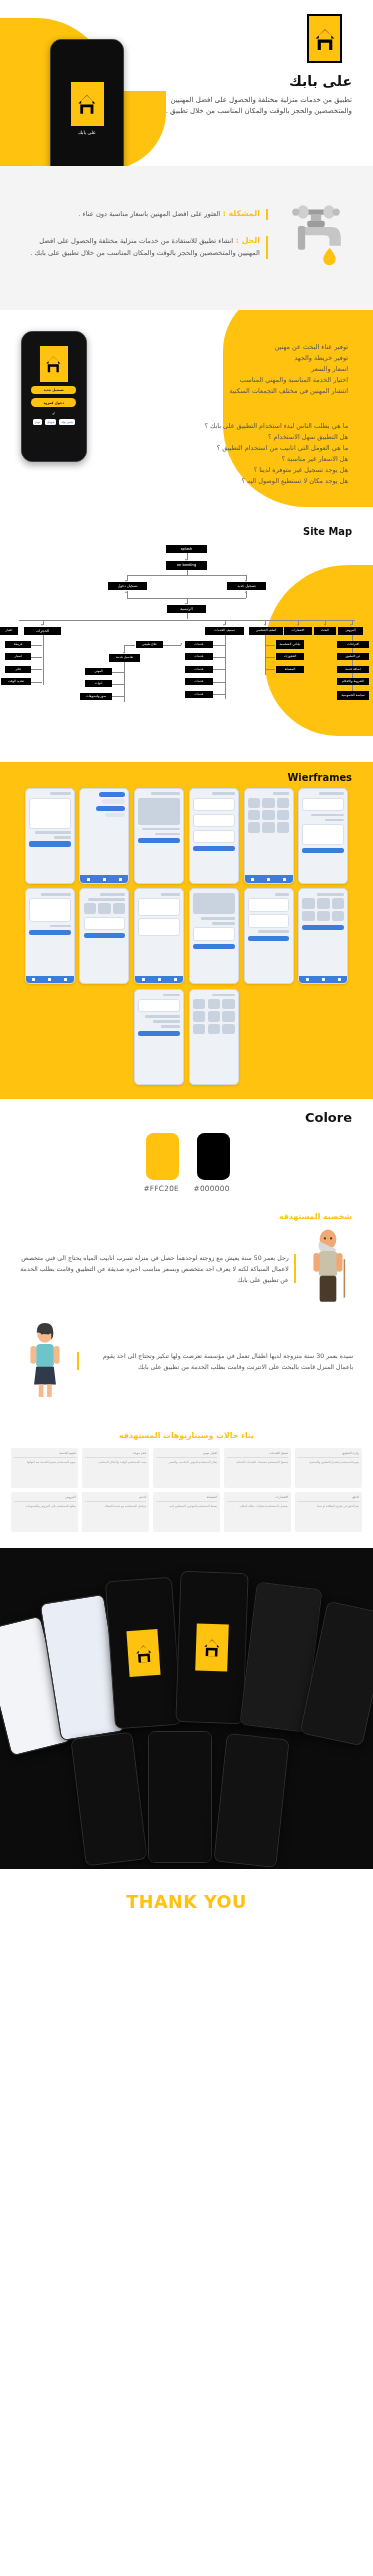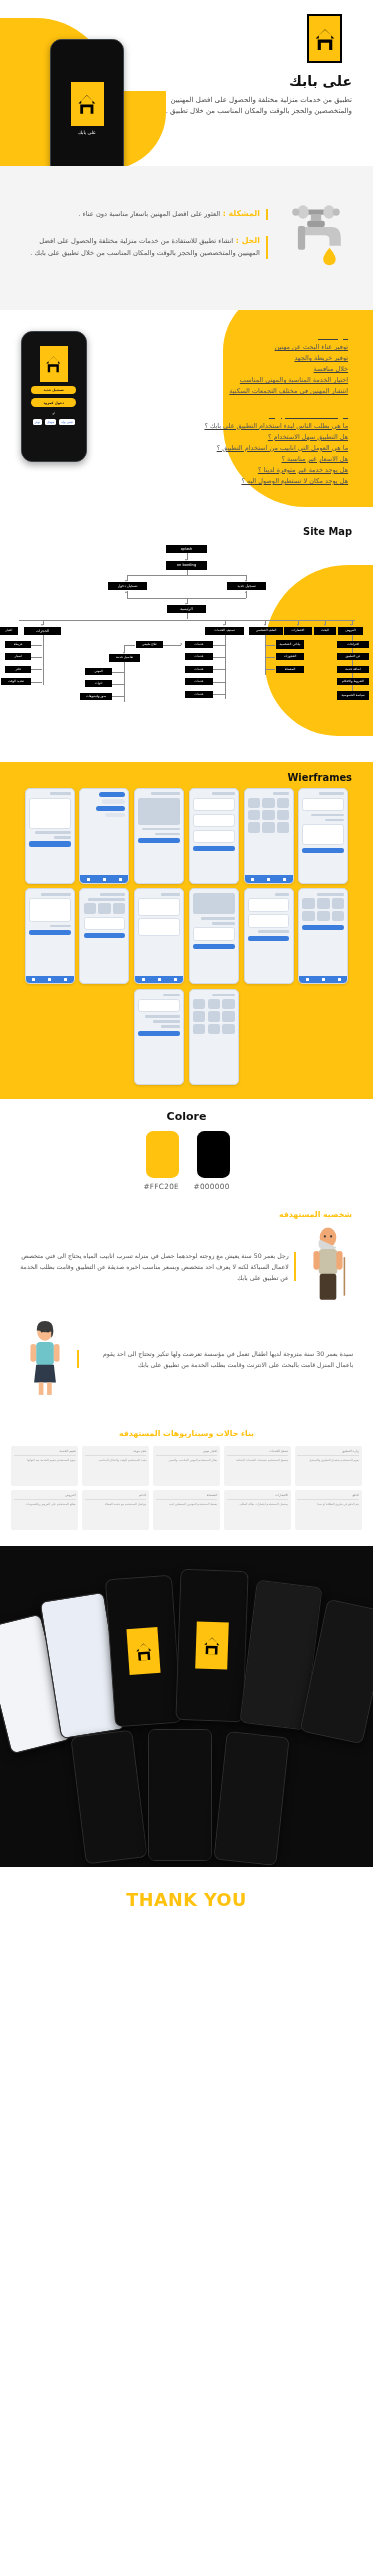--- a/index.html
+++ b/index.html
@@ -65,21 +65,21 @@
   .prob { position: relative; width: 373px; background: #f4f4f4; padding: 30px 0 24px; overflow: hidden; }
   .prob-inner { display: flex; align-items: center; justify-content: flex-start; gap: 9.3px; padding: 0 17.6px; }
   .tap-art { width: 78px; flex: 0 0 78px; }
   .pblocks { flex: 1; }
   .pblock { position: relative; padding-right: 8.3px; margin-bottom: 13.5px; text-align: right; }
   .pblock::after { content:""; position: absolute; right: 0; top: 1px; bottom: 1px; width: 2.6px; background: #FFC20E; }
   .pblock .lead { color: #FFC20E; font-weight: bold; font-size: 7.8px; }
   .pblock .body { font-size: 6.7px; line-height: 1.75; color: #555; }
 
   
-  .goals { position: relative; width: 373px; background:#fff; padding: 21px 0 18.7px; overflow: hidden; text-decoration: underline; }
+  .goals { position: relative; width: 373px; background:#fff; padding: 21px 0 18.7px; overflow: hidden; }
   .goals-yellow {
     position: absolute; right: -21px; top: -21px; width: 171px; height: 218px;
     background: #FFC20E; border-radius: 62px 0 0 83px;
   }
   .goals-row { position: relative; display: flex; align-items: flex-start; justify-content: space-between; padding: 0 17.6px; }
   .goals-text { width: 202px; text-align: right; }
   .gblock { position: relative; padding-right: 7.3px; margin-bottom: 12.4px; }
   .gblock::after { content:""; position:absolute; right:0; top:2.1px; bottom:2.1px; width:2.1px; background:#FFC20E; }
   .gblock h3 { color:#FFC20E; font-size: 7.8px; margin-bottom: 2.1px; }
   .gblock ul { list-style: none; }
@@ -127,21 +127,21 @@
   .wf .tiles div { background:#c9d3e0; border-radius:2.1px; height:10.4px; }
   .wf .btn { background:#3b7ddd; border-radius:2.1px; height:5.2px; margin-top:2.6px; }
   .wf .navbar { position:absolute; left:0; right:0; bottom:0; height:7.3px; background:#3b7ddd; display:flex;
        align-items:center; justify-content:space-around; }
   .wf .navbar i { width:3.1px; height:3.1px; background:#fff; border-radius:0.5px; display:block; }
   .wf .bubble { background:#3b7ddd; height:4.7px; border-radius:2.6px; margin-bottom:2.1px; width:62%; }
   .wf .bubble.alt { background:#dfe6ef; margin-right:0; margin-left:auto; }
 
   
   .colors { position:relative; width:373px; background:#fff; padding: 8.3px 0 15.6px; }
-  .colors-head { font-size:11px; font-weight:bold; color:#111; text-align:center; padding: 3.1px 21px 8.3px; direction: ltr;}
+  .colors-head { font-size:13px; font-weight:bold; color:#111; text-align:right; padding: 3.1px 21px 8.3px; direction: ltr;}
   .swatches { display:flex; justify-content:center; gap: 14.5px; }
   .sw { text-align:center; }
   .sw .chip { width:33px; height:47px; border-radius:7.3px; }
   .sw .hex { margin-top:4.1px; font-size:7.3px; color:#5d5d5d; letter-spacing:0.3px; direction:ltr; }
 
   
   .persona-wrap { width:373px; background:#fff; padding: 3.1px 0 12.4px; }
   .persona-title { color:#FFC20E; font-weight:bold; font-size:7.8px; text-align:right; padding: 0 21px 7.3px; }
   .persona { display:flex; align-items:center; gap:7.3px; padding: 0 19.7px 12.4px; }
   .persona.rev { flex-direction: row-reverse; }
@@ -243,33 +243,33 @@
 
   <section class="goals">
     <div class="goals-yellow"></div>
     <div class="goals-row">
       <div class="goals-text">
         <div class="gblock">
           <h3>الهدف :</h3>
           <ul>
             <li>توفير عناء البحث عن مهنين</li>
             <li>توفير خريطة والجهد</li>
-            <li>خلال منافسة</li>
+            <li>اسعار والسعر</li>
             <li>اختيار الخدمة المناسبة والمهني المناسب</li>
             <li>انتشار المهنين في مختلف التجمعات السكنية</li>
           </ul>
         </div>
         <div class="gblock">
           <h3>دراسة المستخدمين :</h3>
           <ul>
             <li>ما هي بطلب الناس لبدء استخدام التطبيق على بابك ؟</li>
             <li>هل التطبيق سهل الاستخدام ؟</li>
             <li>ما هي العومل التي انابيب من استخدام التطبيق ؟</li>
             <li>هل الاسعار غير مناسبة ؟</li>
-            <li>هل يوجد خدمة غير متوفرة لدينا ؟</li>
+            <li>هل يوجد تسجيل غير متوفرة لدينا ؟</li>
             <li>هل يوجد مكان لا تستطيع الوصول اليه ؟</li>
           </ul>
         </div>
       </div>
 
       <div class="phone goals-phone">
         <div class="notch">
           <span class="spk"></span>
           <span class="cam"></span>
         </div>

